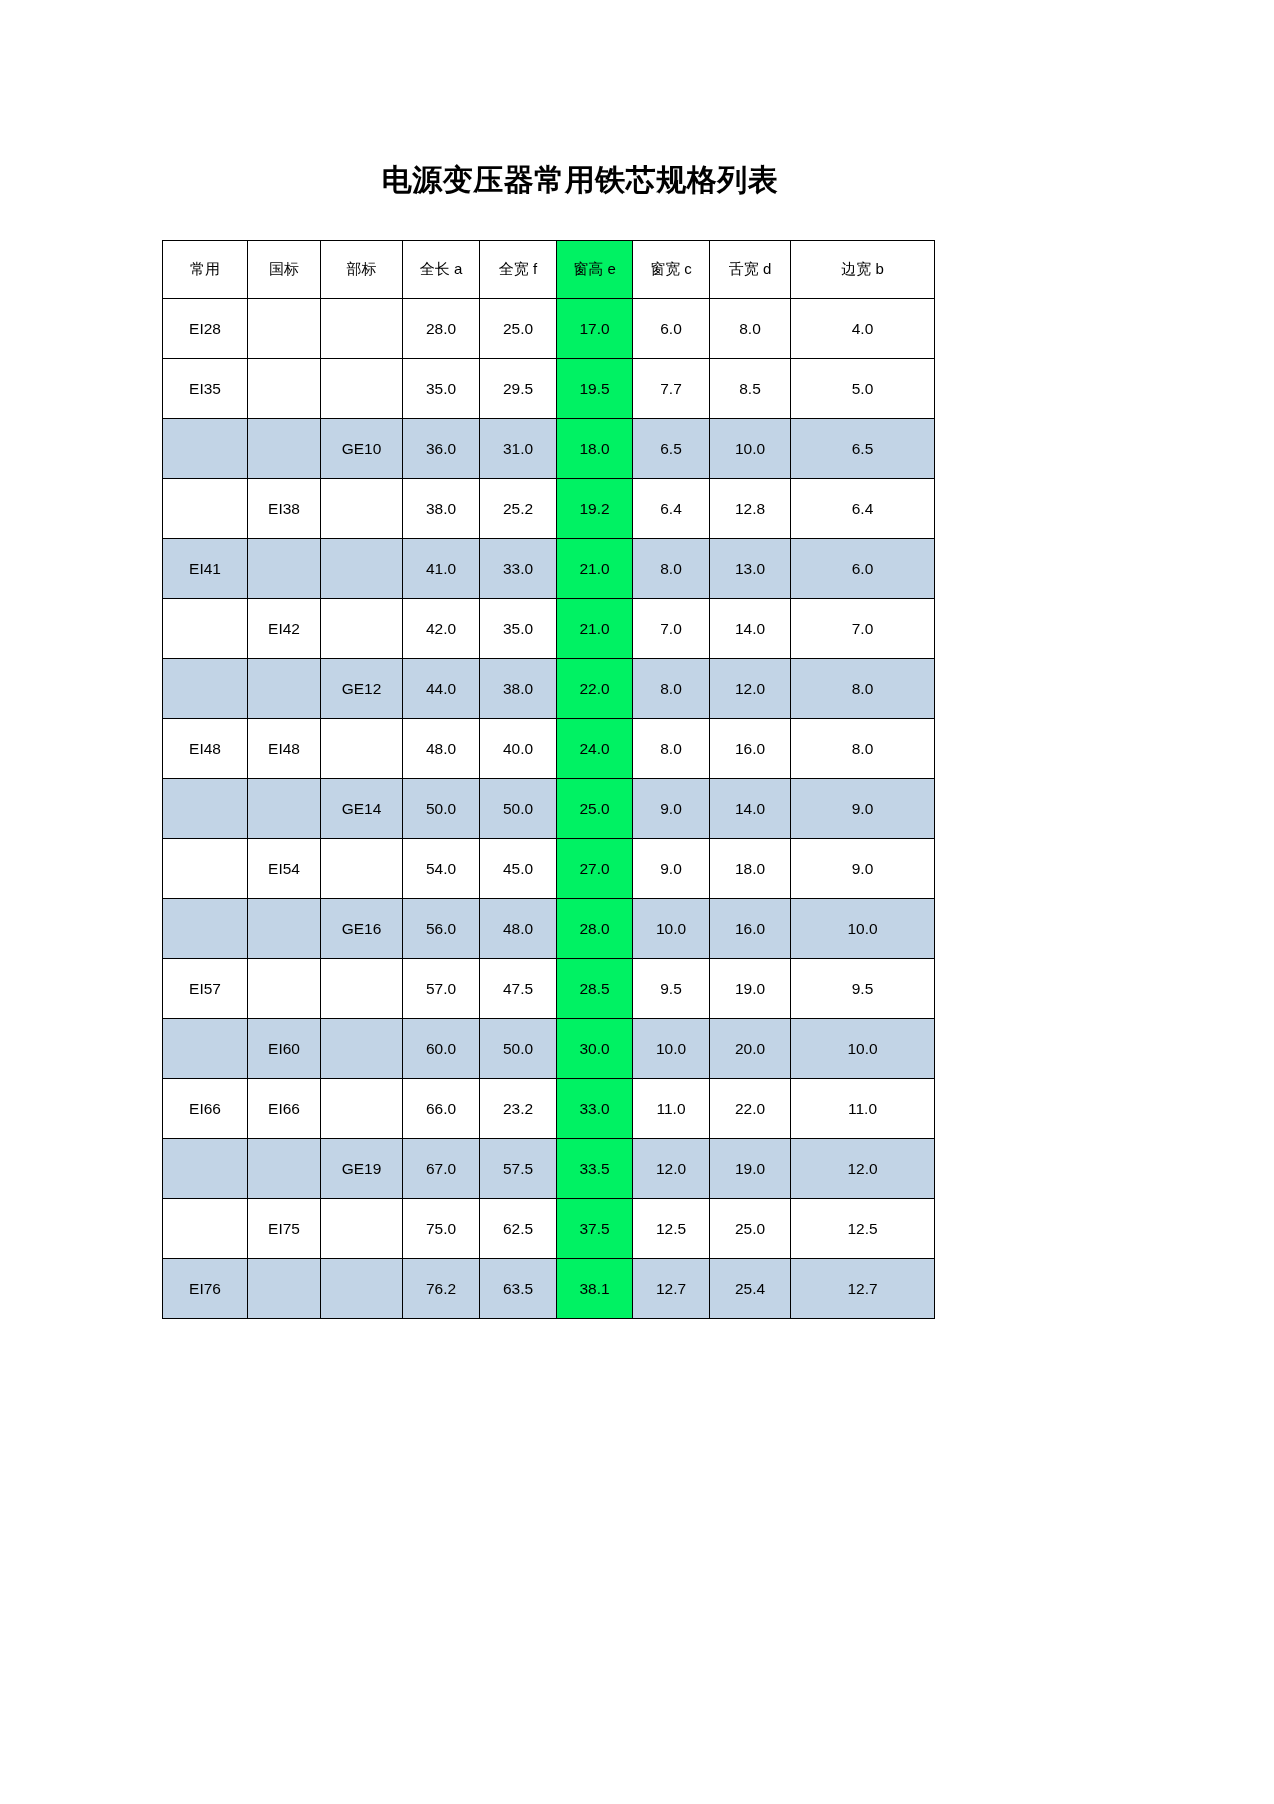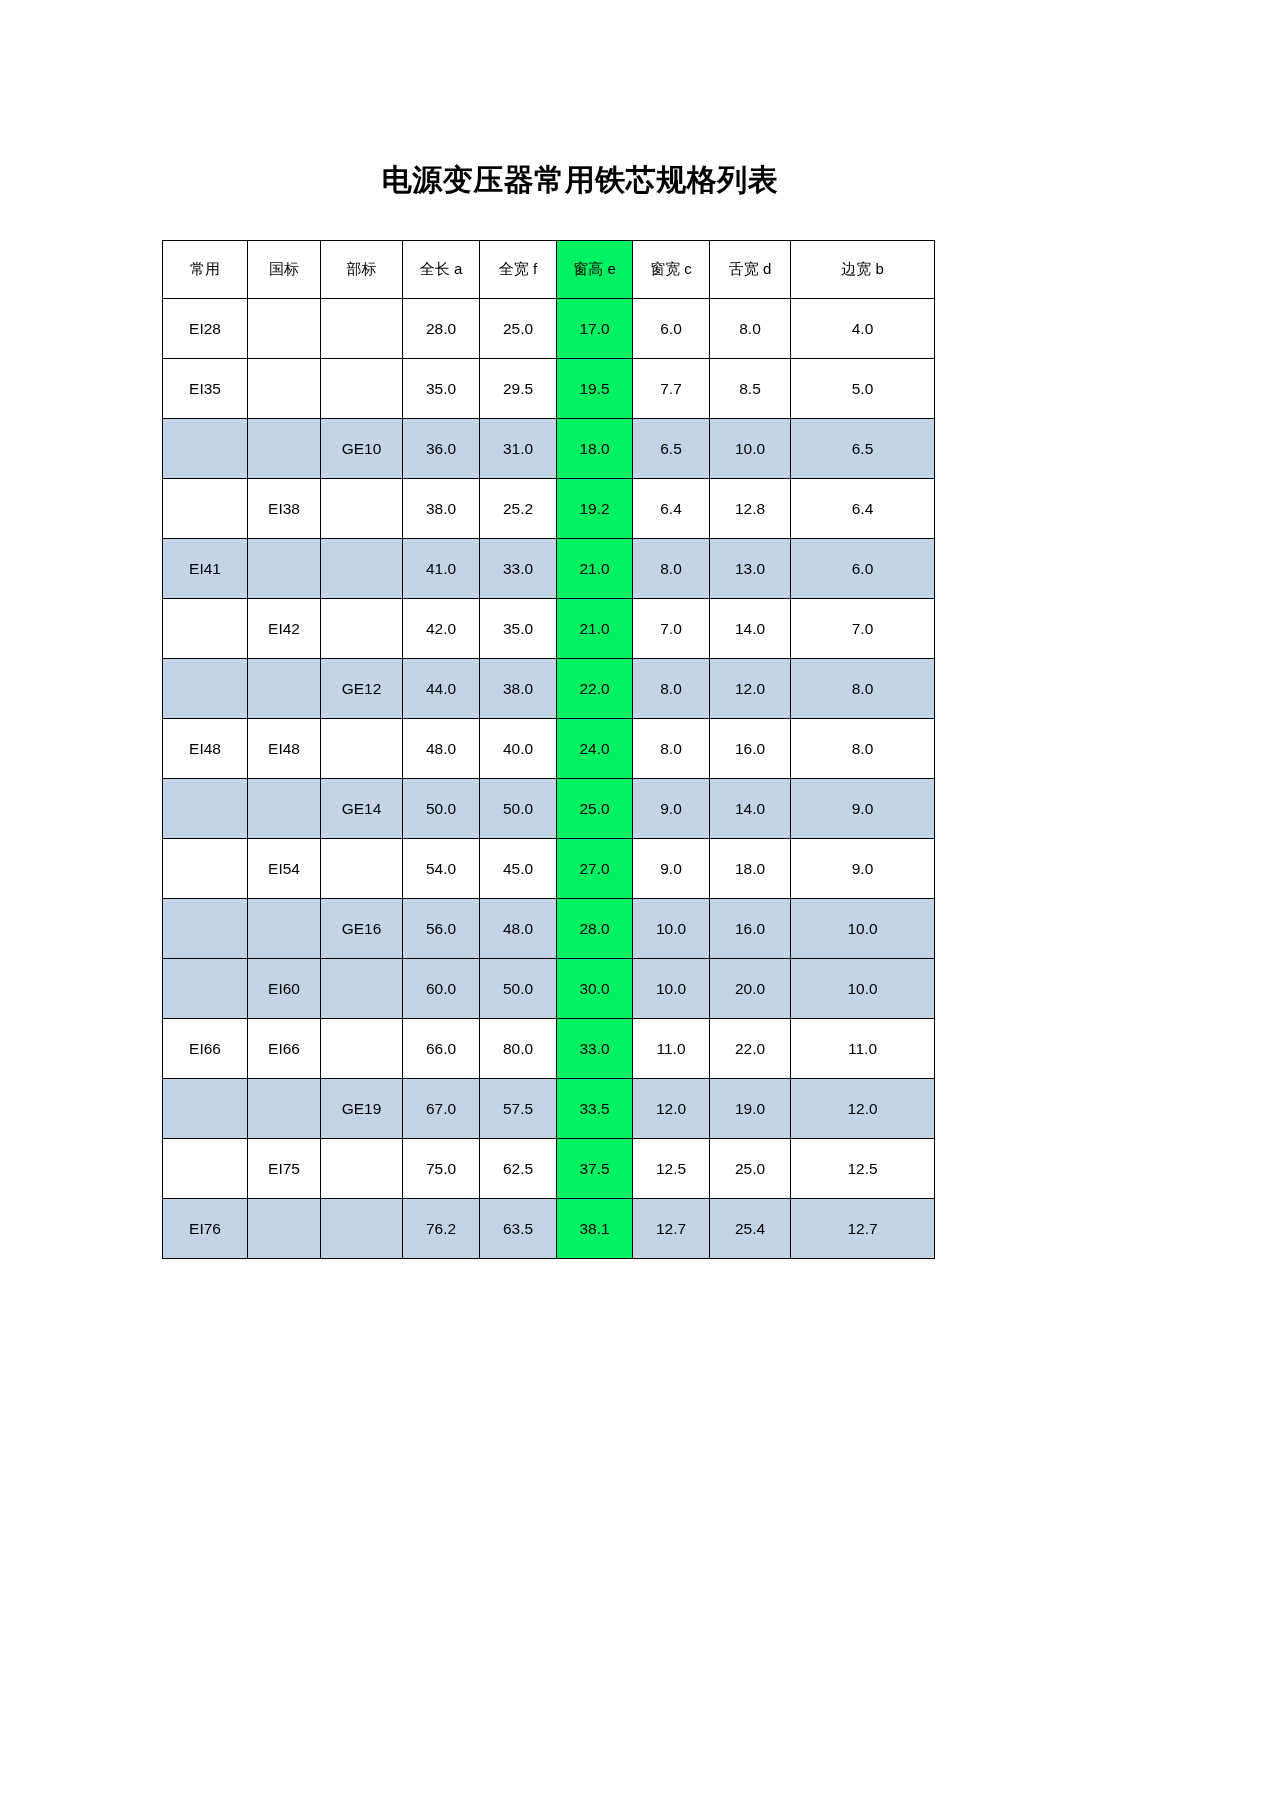--- a/index.html
+++ b/index.html
@@ -233,37 +233,48 @@
             <td></td>
             <td></td>
             <td>GE16</td>
             <td>56.0</td>
             <td>48.0</td>
             <td class="hl">28.0</td>
             <td>10.0</td>
             <td>16.0</td>
             <td>10.0</td>
           </tr>
+          <tr class="row-plain">
+            <td>EI57</td>
+            <td></td>
+            <td></td>
+            <td>57.0</td>
+            <td>47.5</td>
+            <td class="hl">28.5</td>
+            <td>9.5</td>
+            <td>19.0</td>
+            <td>9.5</td>
+          </tr>
           <tr class="row-alt">
             <td></td>
             <td>EI60</td>
             <td></td>
             <td>60.0</td>
             <td>50.0</td>
             <td class="hl">30.0</td>
             <td>10.0</td>
             <td>20.0</td>
             <td>10.0</td>
           </tr>
           <tr class="row-plain">
             <td>EI66</td>
             <td>EI66</td>
             <td></td>
             <td>66.0</td>
-            <td>80.0</td>
+            <td>23.2</td>
             <td class="hl">33.0</td>
             <td>11.0</td>
             <td>22.0</td>
             <td>11.0</td>
           </tr>
           <tr class="row-alt">
             <td></td>
             <td></td>
             <td>GE19</td>
             <td>67.0</td>

